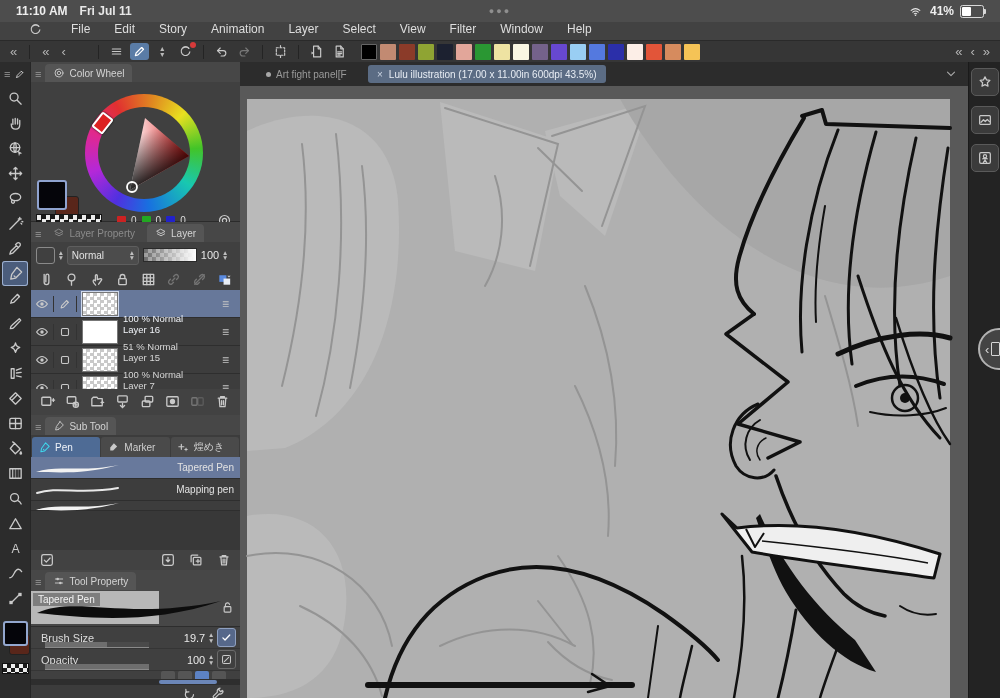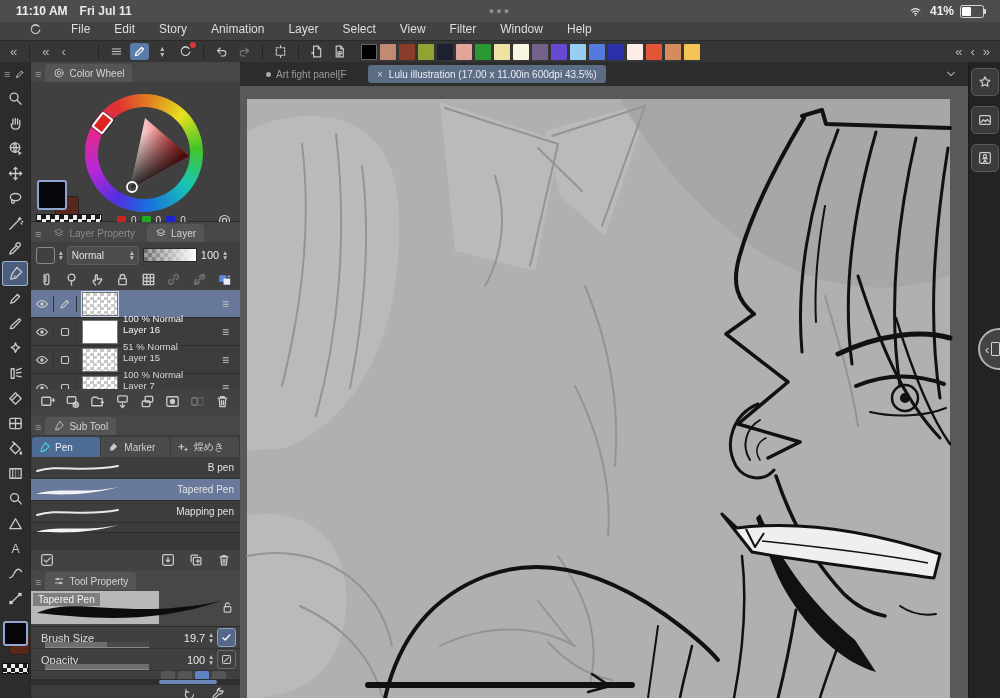--- a/index.html
+++ b/index.html
@@ -773,26 +773,20 @@
             <span class="sticon" style="display: inline-flex;">
               <svg class="ic" viewBox="0 0 18 18">
                 <path d="M6 4.5v7M2.5 8h7" stroke-width="1.6"></path>
                 <path d="M12.5 8.5l.8 2.4 2.4.8-2.4.8-.8 2.4-.8-2.4-2.4-.8 2.4-.8z" fill="#c9c9c9" stroke="none"></path>
               </svg>
             </span>
             <span>煌めき</span>
           </div>
         </div>
       <div id="brush-list">
-          <div class="brow">
-            <span class="bstroke"><svg viewBox="0 0 90 18">
-                <path d="M4 12C25 5 48 14 85 7" fill="none" stroke="#e8e8e8" stroke-width="2" stroke-linecap="round"></path>
-              </svg></span>
-            <span class="bname">B pen</span>
-          </div>
           <div class="brow sel">
             <span class="bstroke"><svg viewBox="0 0 90 18">
                 <path d="M3 13C25 5 45 14 86 6C50 16 22 13 3 13Z" fill="#f2f2f2"></path>
               </svg></span>
             <span class="bname">Tapered Pen</span>
           </div>
           <div class="brow">
             <span class="bstroke"><svg viewBox="0 0 90 18">
                 <path d="M4 12C25 5 48 14 85 7" fill="none" stroke="#e8e8e8" stroke-width="2" stroke-linecap="round"></path>
               </svg></span>

